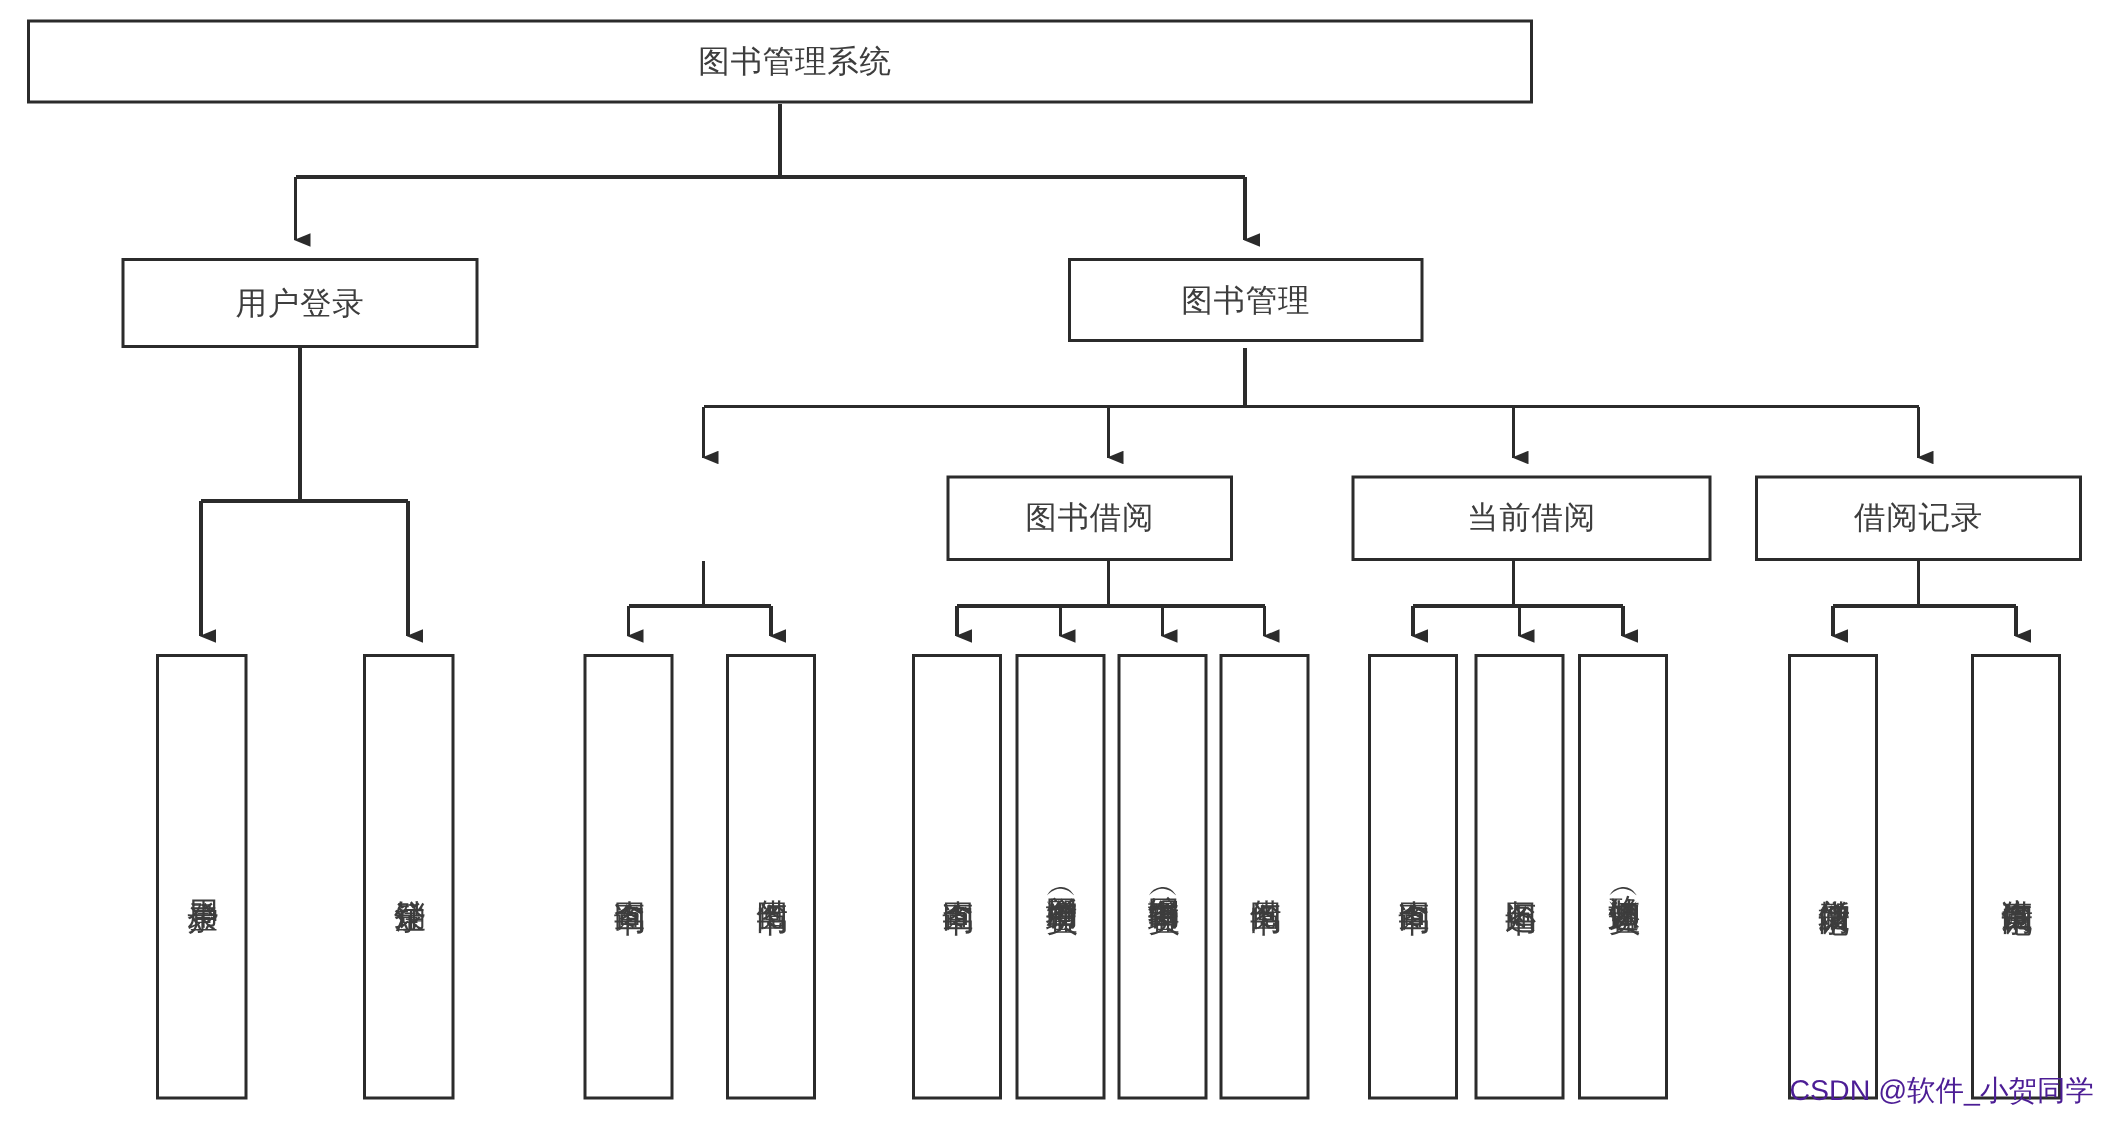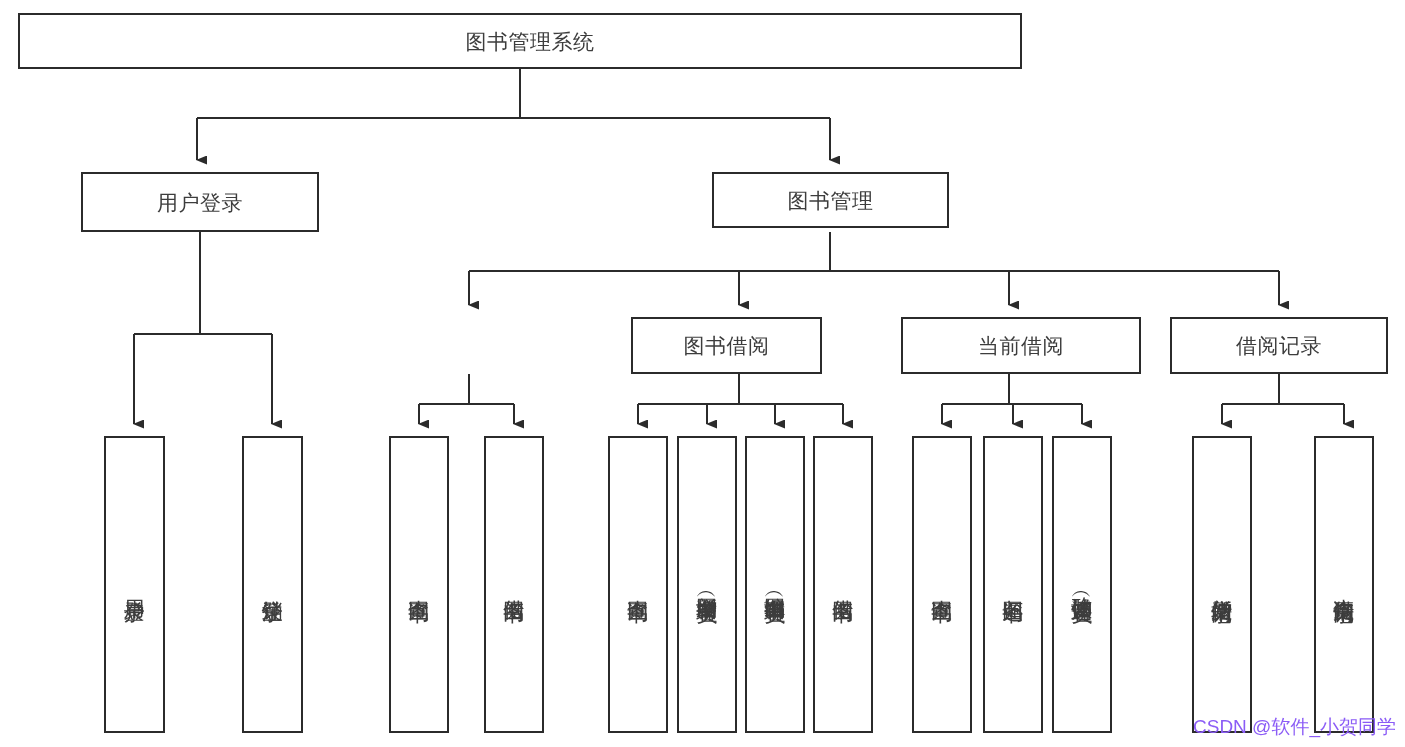--- a/index.html
+++ b/index.html
@@ -55,21 +55,21 @@
     background: #ffffff;
     border: 2.4px solid #2b2b2b;
     display: flex;
     align-items: center;
     justify-content: center;
     overflow: hidden;
   }
   .watermark {
     position: absolute;
     font-size: 19px;
-    color: #8b5cf6;
+    color: #4c1d95;
     white-space: nowrap;
     pointer-events: none;
   }
 </style>
 </head>
 <body>
 
 <div id="diagram-root">
 
   <svg id="diagram-svg" viewBox="0 0 1405 747" xmlns="http://www.w3.org/2000/svg">

